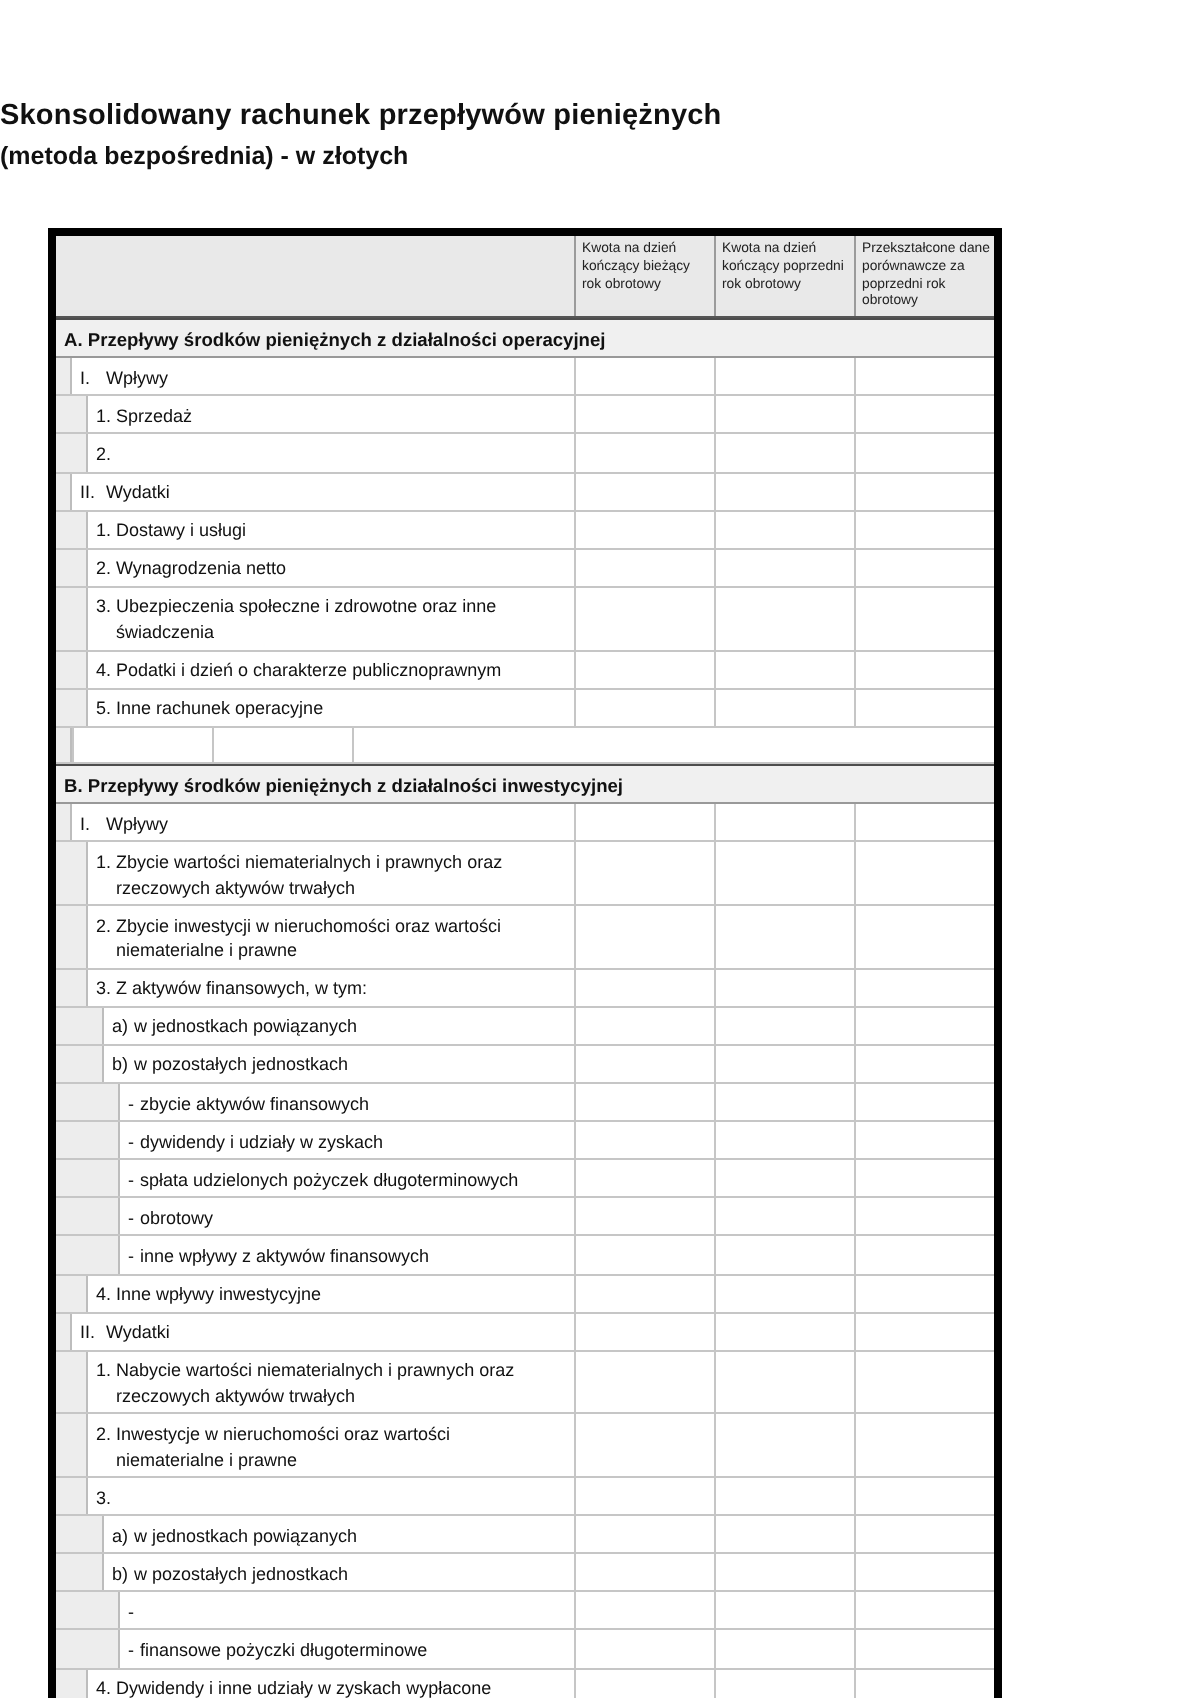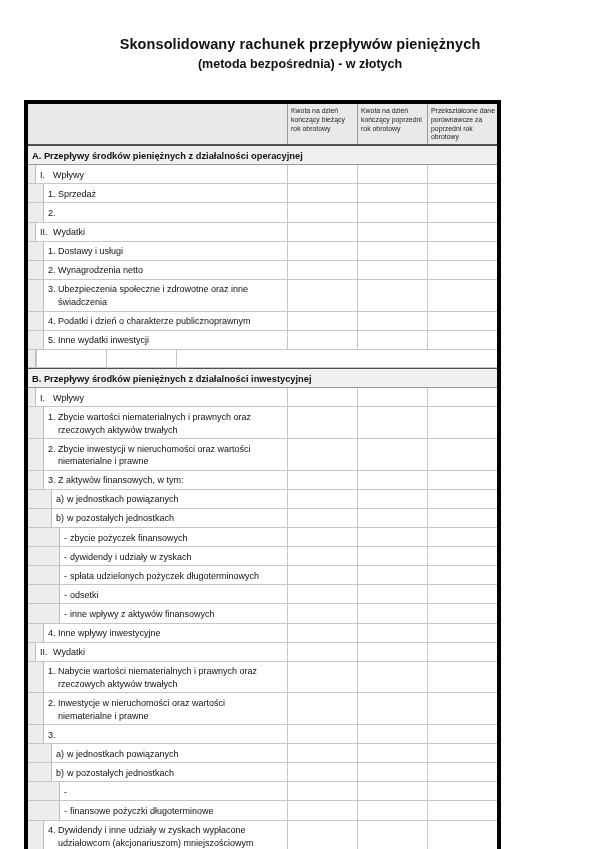--- a/index.html
+++ b/index.html
@@ -3,21 +3,21 @@
 <meta charset="utf-8">
 <style>
   * { box-sizing: border-box; margin: 0; padding: 0; }
   html, body { width: 600px; height: 849px; }
   body {
     background: #ffffff;
     font-family: "Liberation Sans", sans-serif;
     color: #111111;
     overflow: hidden;
   }
-  .titles { text-align: center; padding-top: 36px; }
+  .titles { text-align: left; padding-top: 50px; }
   .title { font-size: 14.5px; font-weight: bold; letter-spacing: 0.1px; }
   .subtitle { font-size: 12.5px; font-weight: bold; margin-top: 5px; }
 
   .table {
     width: 477px;
     margin: 29px 0 0 24px;
     border: 4px solid #000000;
     background: #ffffff;
   }
 
@@ -179,21 +179,21 @@
             <span class="txt">Podatki i dzień o charakterze publicznoprawnym</span>
           </div>
           <div class="vcell"></div>
           <div class="vcell"></div>
           <div class="vcell"></div>
         </div>
         <div class="row">
           <div class="gutter" style="width: 16px;"></div>
           <div class="label">
             <span class="num n2">5.</span>
-            <span class="txt">Inne wydatki inwestycji</span>
+            <span class="txt">Inne rachunek operacyjne</span>
           </div>
           <div class="vcell"></div>
           <div class="vcell"></div>
           <div class="vcell"></div>
         </div>
         <div class="row">
           <div class="gutter" style="width: 8px;"></div>
           <div class="vcell"></div>
           <div class="vcell"></div>
           <div class="vcell"></div>
@@ -260,21 +260,21 @@
             <span class="txt">w pozostałych jednostkach</span>
           </div>
           <div class="vcell"></div>
           <div class="vcell"></div>
           <div class="vcell"></div>
         </div>
         <div class="row">
           <div class="gutter" style="width: 32px;"></div>
           <div class="label">
             <span class="num n4">-</span>
-            <span class="txt">zbycie pożyczek finansowych</span>
+            <span class="txt">zbycie aktywów finansowych</span>
           </div>
           <div class="vcell"></div>
           <div class="vcell"></div>
           <div class="vcell"></div>
         </div>
         <div class="row">
           <div class="gutter" style="width: 32px;"></div>
           <div class="label">
             <span class="num n4">-</span>
             <span class="txt">dywidendy i udziały w zyskach</span>
@@ -290,21 +290,21 @@
             <span class="txt">spłata udzielonych pożyczek długoterminowych</span>
           </div>
           <div class="vcell"></div>
           <div class="vcell"></div>
           <div class="vcell"></div>
         </div>
         <div class="row">
           <div class="gutter" style="width: 32px;"></div>
           <div class="label">
             <span class="num n4">-</span>
-            <span class="txt">odsetki</span>
+            <span class="txt">obrotowy</span>
           </div>
           <div class="vcell"></div>
           <div class="vcell"></div>
           <div class="vcell"></div>
         </div>
         <div class="row">
           <div class="gutter" style="width: 32px;"></div>
           <div class="label">
             <span class="num n4">-</span>
             <span class="txt">inne wpływy z aktywów finansowych</span>

